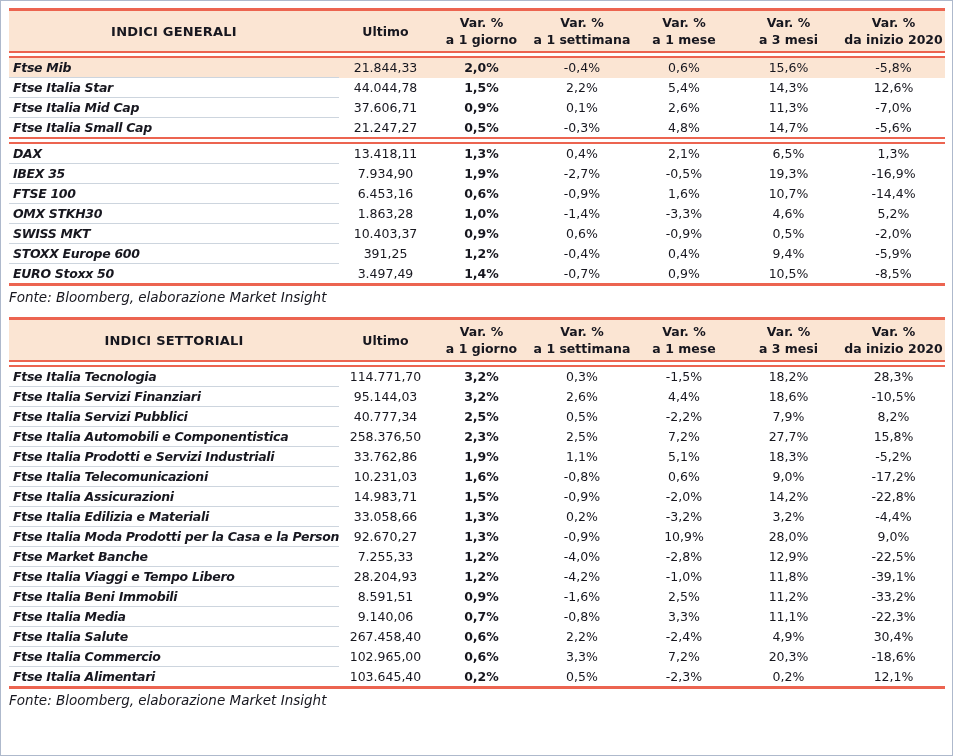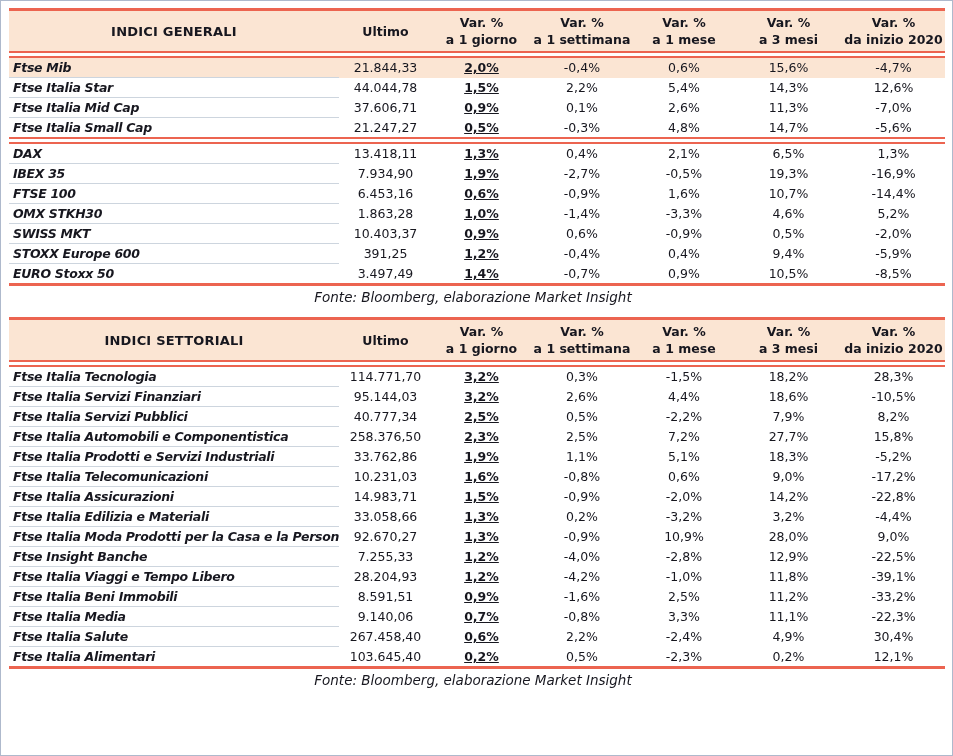--- a/index.html
+++ b/index.html
@@ -58,28 +58,28 @@
     vertical-align:middle;
   }
   tbody td.name{
     text-align:left;
     font-weight:bold;
     font-style:italic;
     letter-spacing:-0.3px;
     padding-left:4px;
     border-bottom:1px solid var(--rowline);
   }
-  tbody td.bold{font-weight:bold;text-decoration:underline;}
+  tbody td.bold{font-weight:bold;}
   tbody.grp:not(:last-of-type) tr:last-child td{
     border-bottom:7px double var(--accent);
   }
   tr.hl td{background:var(--peach);}
   .source{
     width:936px;
-    text-align:center;
+    text-align:left;
     font-style:italic;
     font-size:13.5px;
     padding:3px 8px 0 0;
     height:21px;
     line-height:17px;
   }
   .source.gap{margin-bottom:10px;}
 </style>
 </head>
 <body>
@@ -122,21 +122,21 @@
       </tr>
     </thead>
     <tbody class="grp">
         <tr class="hl">
           <td class="name">Ftse Mib</td>
           <td>21.844,33</td>
           <td class="bold">2,0%</td>
           <td>-0,4%</td>
           <td>0,6%</td>
           <td>15,6%</td>
-          <td>-4,7%</td>
+          <td>-5,8%</td>
         </tr>
         <tr>
           <td class="name">Ftse Italia Star</td>
           <td>44.044,78</td>
           <td class="bold">1,5%</td>
           <td>2,2%</td>
           <td>5,4%</td>
           <td>14,3%</td>
           <td>12,6%</td>
         </tr>
@@ -341,21 +341,21 @@
         <tr>
           <td class="name">Ftse Italia Moda Prodotti per la Casa e la Persona</td>
           <td>92.670,27</td>
           <td class="bold">1,3%</td>
           <td>-0,9%</td>
           <td>10,9%</td>
           <td>28,0%</td>
           <td>9,0%</td>
         </tr>
         <tr>
-          <td class="name">Ftse Insight Banche</td>
+          <td class="name">Ftse Market Banche</td>
           <td>7.255,33</td>
           <td class="bold">1,2%</td>
           <td>-4,0%</td>
           <td>-2,8%</td>
           <td>12,9%</td>
           <td>-22,5%</td>
         </tr>
         <tr>
           <td class="name">Ftse Italia Viaggi e Tempo Libero</td>
           <td>28.204,93</td>
@@ -386,20 +386,29 @@
         <tr>
           <td class="name">Ftse Italia Salute</td>
           <td>267.458,40</td>
           <td class="bold">0,6%</td>
           <td>2,2%</td>
           <td>-2,4%</td>
           <td>4,9%</td>
           <td>30,4%</td>
         </tr>
         <tr>
+          <td class="name">Ftse Italia Commercio</td>
+          <td>102.965,00</td>
+          <td class="bold">0,6%</td>
+          <td>3,3%</td>
+          <td>7,2%</td>
+          <td>20,3%</td>
+          <td>-18,6%</td>
+        </tr>
+        <tr>
           <td class="name">Ftse Italia Alimentari</td>
           <td>103.645,40</td>
           <td class="bold">0,2%</td>
           <td>0,5%</td>
           <td>-2,3%</td>
           <td>0,2%</td>
           <td>12,1%</td>
         </tr>
       </tbody>
   </table>

